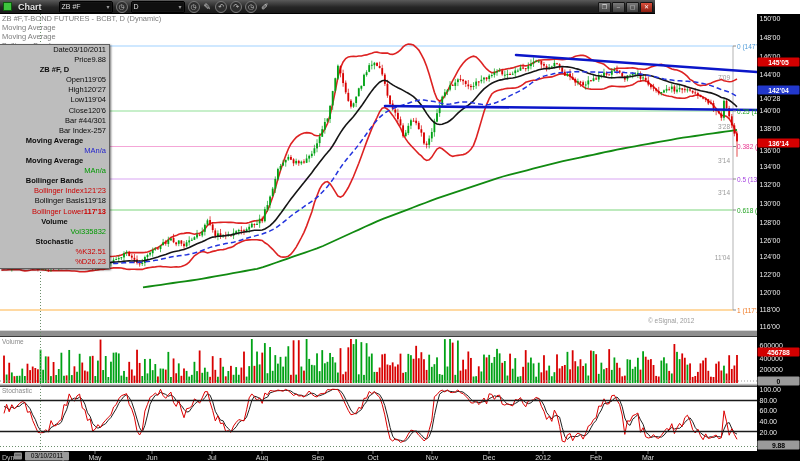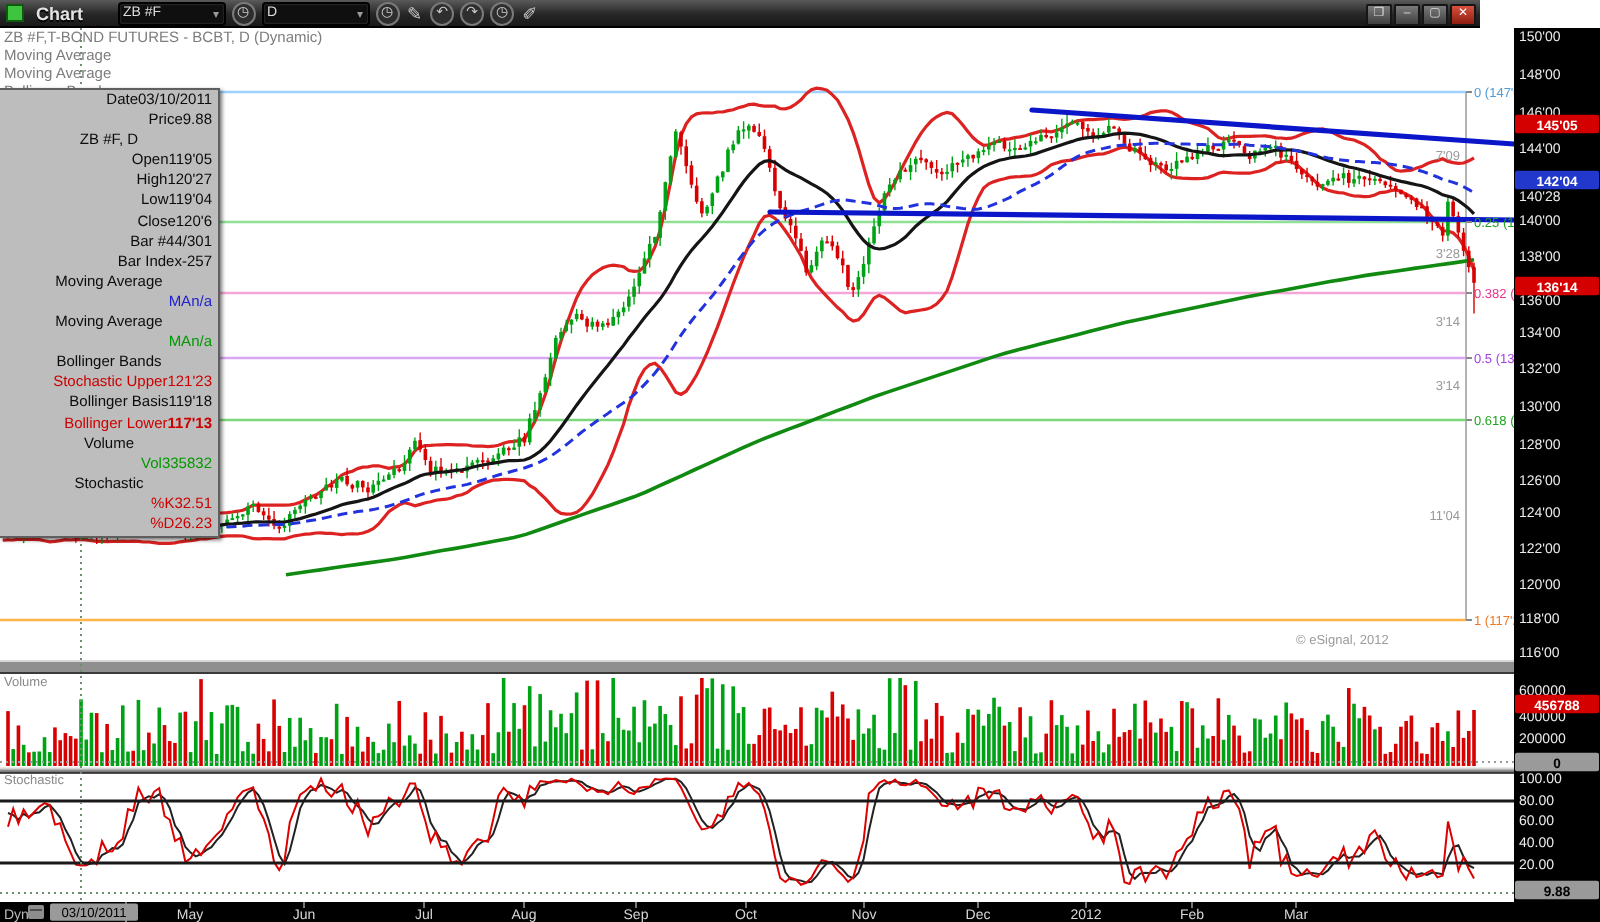--- a/index.html
+++ b/index.html
@@ -1,19 +1,19 @@
 <!DOCTYPE html>
 <html><head>
 <meta charset="utf-8">
 <style>
   html,body{margin:0;padding:0;background:#000;}
   .wrap{position:relative;width:800px;height:461px;background:#fff;overflow:hidden;
         font-family:"Liberation Sans",sans-serif;}
   svg text{font-family:"Liberation Sans",sans-serif;}
-  .toolbar{position:absolute;top:0;left:0;width:740px;height:14px;box-sizing:border-box;
+  .toolbar{position:absolute;top:0;left:0;width:655px;height:14px;box-sizing:border-box;
     background:linear-gradient(#5a5a5a,#262626 55%,#191919);border-bottom:1px solid #000;
     display:flex;align-items:center;gap:3px;padding-left:3px;z-index:30;}
   .winicon{width:7px;height:7px;background:#3ec43e;border:1px solid #0e5a0e;display:inline-block;}
   .tb-title{color:#e3e3e3;font-size:9px;font-weight:bold;margin:0 14px 0 3px;text-shadow:0 1px 0 #000;}
   .combo{display:inline-flex;justify-content:space-between;align-items:center;width:48px;height:10px;
     background:#0f0f0f;border:1px solid #000;box-shadow:inset 0 0 1px #555;color:#ddd;font-size:7px;
     padding:0 2px;border-radius:2px;}
   .arrow{font-size:6px;color:#9a9a9a;}
   .iconbtn,.circ{border:1px solid #7a7a7a;border-radius:50%;width:10px;height:10px;display:inline-flex;
     align-items:center;justify-content:center;background:#2e2e2e;color:#c9c9c9;font-size:7px;line-height:10px;}
@@ -21,21 +21,21 @@
   .winbtns{position:absolute;right:2px;top:2px;display:flex;gap:1px;}
   .wb{width:11px;height:9px;background:linear-gradient(#7b7b7b,#3f3f3f);border:1px solid #161616;
     color:#ddd;font-size:6px;line-height:8px;text-align:center;border-radius:1px;}
   .wb.close{background:linear-gradient(#d8503c,#8d1d10);color:#fff;}
   #title-lines{position:absolute;left:2px;top:15px;z-index:5;color:#7d7d7d;font-size:7.5px;
     font-weight:normal;line-height:8.9px;white-space:nowrap;}
   #data-panel{position:absolute;left:0;top:44px;width:110px;height:225px;background:#bdbdbd;
     border:1px solid #5f5f5f;border-left:none;box-shadow:1px 1px 2px rgba(0,0,0,.55);z-index:10;
     box-sizing:border-box;font-size:7.5px;color:#0c0c0c;}
   .prow{display:flex;justify-content:flex-end;padding:0 3px;height:10.1px;line-height:10.2px;}
-  .phead{justify-content:center;font-weight:normal;}
+  .phead{justify-content:center;font-weight:bold;}
   .overlay-label{position:absolute;z-index:6;color:#8a8a8a;font-size:6.5px;line-height:7px;}
   #watermark{position:absolute;left:648px;top:317px;z-index:6;color:#9b9b9b;font-size:6.5px;}
 </style>
 </head>
 <body>
 
 <div class="wrap">
   <svg id="chart-svg" width="800" height="461" style="position:absolute;left:0;top:0;">
       <defs>
         <clipPath id="mainClip">
@@ -1085,21 +1085,21 @@
         <span style="color: rgb(34, 34, 204);">MA</span>
         <span style="color: rgb(34, 34, 204);">n/a</span>
       </div>
       <div class="prow phead">Moving Average</div>
       <div class="prow">
         <span style="color: rgb(0, 153, 0);">MA</span>
         <span style="color: rgb(0, 153, 0);">n/a</span>
       </div>
       <div class="prow phead">Bollinger Bands</div>
       <div class="prow">
-        <span style="color: rgb(204, 0, 0);">Stochastic Upper</span>
+        <span style="color: rgb(204, 0, 0);">Bollinger Index</span>
         <span style="color: rgb(204, 0, 0);">121'23</span>
       </div>
       <div class="prow">
         <span>Bollinger Basis</span>
         <span>119'18</span>
       </div>
       <div class="prow">
         <span style="color: rgb(204, 0, 0);">Bollinger Lower</span>
         <span style="color: rgb(204, 0, 0); font-weight: bold;">117'13</span>
       </div>

